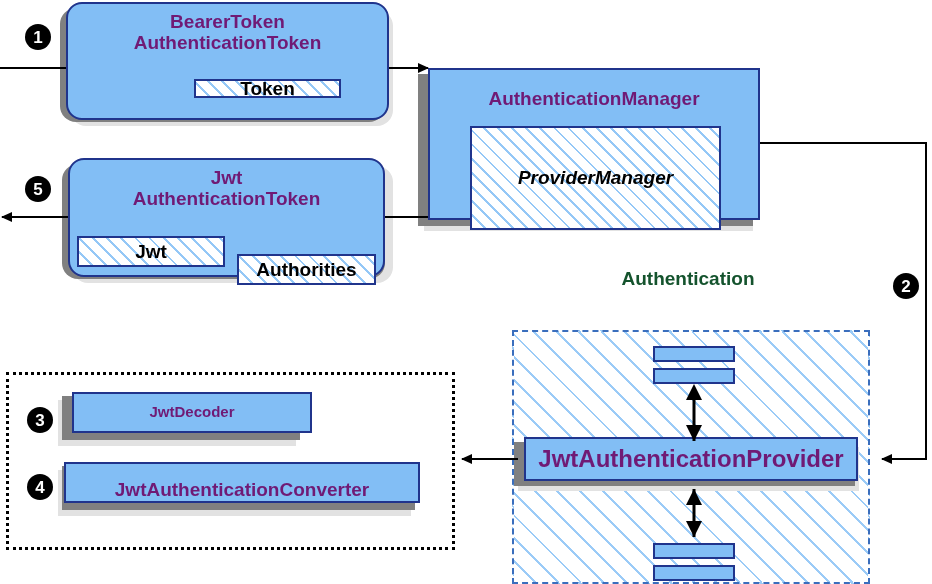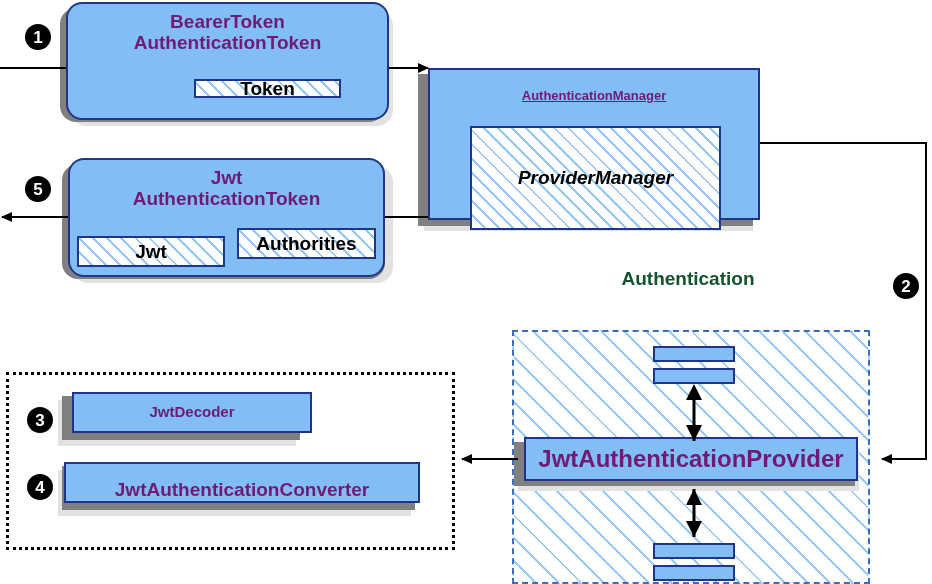--- a/index.html
+++ b/index.html
@@ -97,26 +97,26 @@
   </div>
   <div class="hatch" style="left:168px;top:79px;width:147px;height:19px;font-size:19px;z-index:6;margin-left:26px;">Token</div>
 
   <div class="shadow2 rounded" style="left:72px;top:166px;width:321px;height:117px;"></div>
   <div class="shadow rounded" style="left:62px;top:164px;width:323px;height:115px;"></div>
   <div class="node rounded" style="left:68px;top:158px;width:317px;height:119px;z-index:5;padding-top:8px;">
     <div class="title" style="font-size:19px;">Jwt</div>
     <div class="title" style="font-size:19px;">AuthenticationToken</div>
   </div>
   <div class="hatch" style="left:77px;top:236px;width:148px;height:31px;font-size:19px;z-index:6;">Jwt</div>
-  <div class="hatch" style="left:237px;top:228px;width:139px;height:31px;font-size:19px;z-index:6;">Authorities</div>
+  <div class="hatch" style="left:237px;top:254px;width:139px;height:31px;font-size:19px;z-index:6;">Authorities</div>
 
   <div class="shadow2" style="left:424px;top:78px;width:329px;height:153px;"></div>
   <div class="shadow" style="left:418px;top:74px;width:335px;height:152px;"></div>
   <div class="node" style="left:428px;top:68px;width:332px;height:152px;z-index:5;padding-top:19px;">
-    <div class="title" style="font-size:13px;text-decoration:underline;">AuthenticationManager</div>
+    <div class="title" style="font-size:19px;">AuthenticationManager</div>
   </div>
   <div class="hatch" style="left:470px;top:126px;width:251px;height:104px;font-size:19px;z-index:6;font-style:italic;">ProviderManager</div>
 
   <div class="freetext" style="left:586px;top:268px;width:204px;font-size:19px;">
     <div>Authentication</div>
   </div>
   <div class="dashbox" style="left:512px;top:330px;width:358px;height:254px;z-index:2;"></div>
 
   <div class="bar" style="left:653px;top:346px;width:82px;height:16px;z-index:4;"></div>
   <div class="bar" style="left:653px;top:368px;width:82px;height:16px;z-index:4;"></div>

